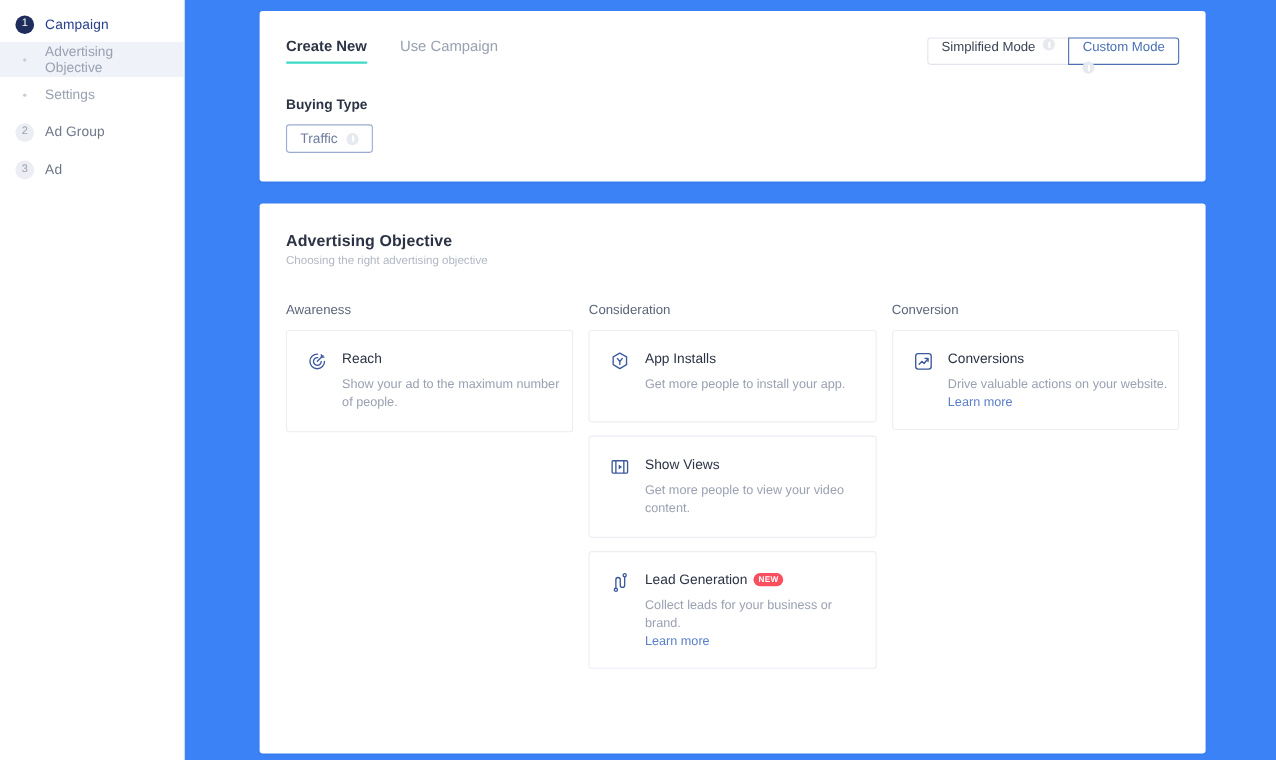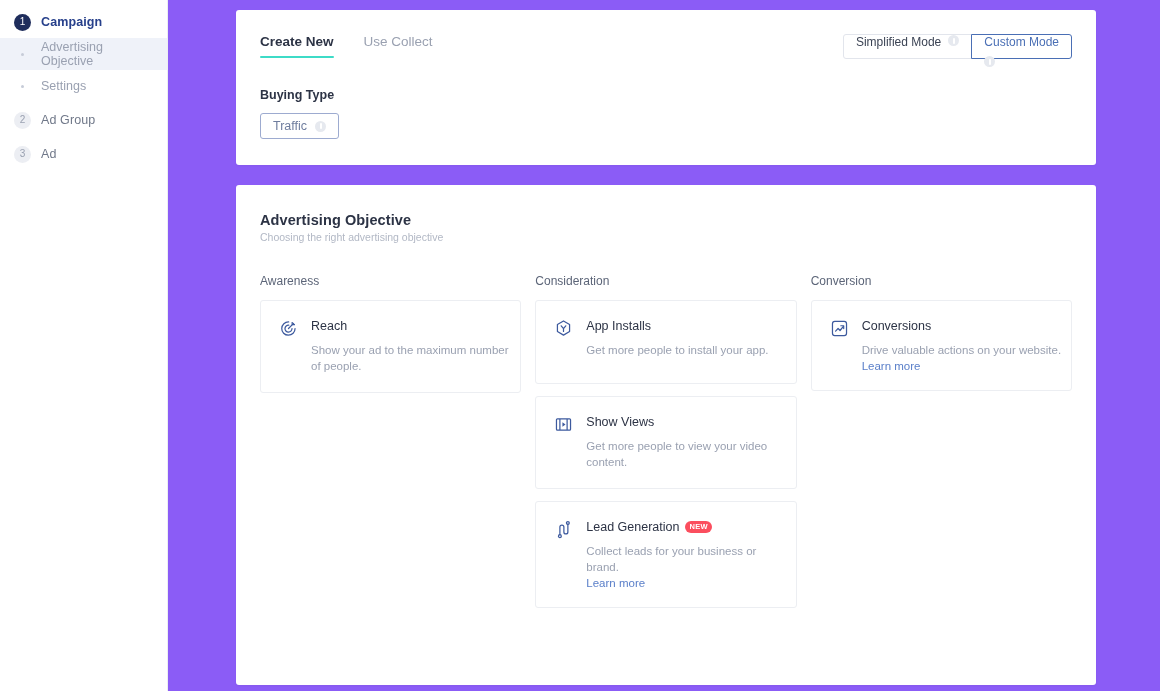--- a/index.html
+++ b/index.html
@@ -51,21 +51,21 @@
     align-items: center;
     justify-content: center;
     font-size: 10px;
     line-height: 1;
     font-weight: 400;
   }
   .step-badge.active { background: #1f2d5c; color: #ffffff; }
   .step-badge.idle   { background: #eceef3; color: #9aa1b1; }
 
   .nav-label { font-size: 12.5px; letter-spacing: .1px; }
-  .nav-label.active { color: #27408b; font-weight: 700; }
+  .nav-label.active { color: #27408b; font-weight: 400; }
   .nav-label.idle   { color: #707889; }
 
   .sub-item {
     display: flex;
     align-items: center;
     height: 32px;
     padding: 0 14px;
     gap: 10px;
     cursor: pointer;
   }
@@ -83,21 +83,21 @@
     width: 3px; height: 3px;
     border-radius: 50%;
     background: #c6ccd8;
   }
   .sub-label { font-size: 12.5px; color: #9aa1b1; }
   .sub-item.selected .sub-label { color: #9aa1b1; }
 
   
   .main {
     flex: 1;
-    background: #8b5cf6;
+    background: #3b82f6;
     padding: 10px 64px 0 68px;
     overflow: hidden;
   }
 
   .panel {
     background: #ffffff;
     border-radius: 3px;
     box-shadow: 0 1px 2px rgba(30,40,70,.05);
   }
 
@@ -325,21 +325,21 @@
     </div>
 
   </nav>
 
   <main class="main">
 
     <section class="panel panel-top">
 
       <div class="tabs">
         <div class="tab active">Create New</div>
-        <div class="tab">Use Collect</div>
+        <div class="tab">Use Campaign</div>
       </div>
 
       <div class="mode-switch">
         <div class="mode-btn">
           <span>Simplified Mode</span>
           <span class="info-dot"></span>
         </div>
         <div class="mode-btn active">
           <span>Custom Mode</span>
           <span class="info-dot"></span>

